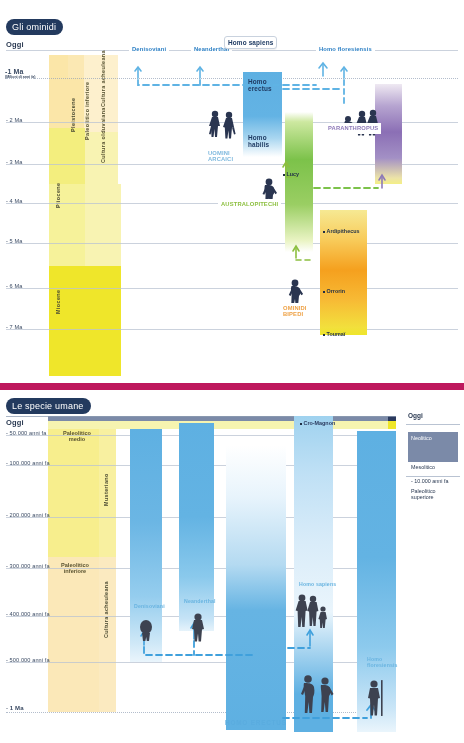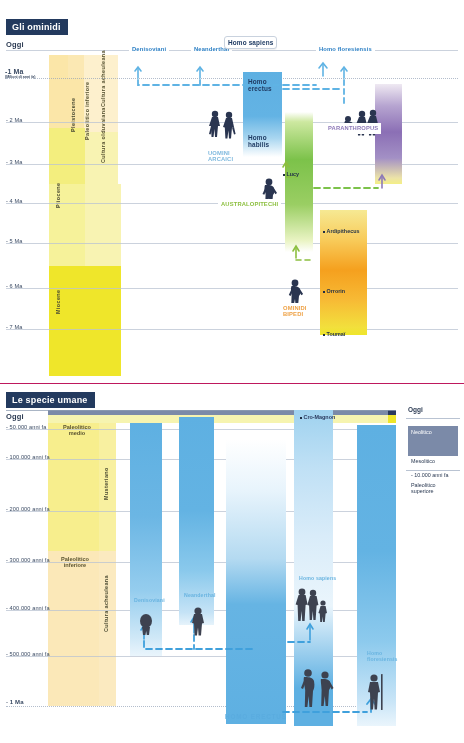--- a/index.html
+++ b/index.html
@@ -6,31 +6,32 @@
   html,body{ width:464px; height:743px; }
   body{
     font-family:"Liberation Sans", sans-serif;
     background:#ffffff;
     color:#2b3a52;
     position:relative;
     overflow:hidden;
   }
   .panel{ position:absolute; left:0; width:464px; background:#fff; }
   #panel-hominids{ top:0; height:383px; }
-  #panel-humans{ top:383px; height:360px; border-top:1px solid #be185d; }
+  #panel-humans{ top:383px; height:360px; border-top:7px solid #be185d; }
 
   .title-chip{
     position:absolute;
     background:#233a5e;
     color:#ffffff;
     font-size:9px;
-    font-weight:bold;
+    font-weight:normal;
     padding:3px 7px 3px 6px;
     letter-spacing:.2px;
     white-space:nowrap;
+    border-radius:8px;
   }
   .oggi-label{
     position:absolute;
     font-size:7.5px;
     font-weight:bold;
     color:#2b3a52;
     letter-spacing:.2px;
   }
 
   

